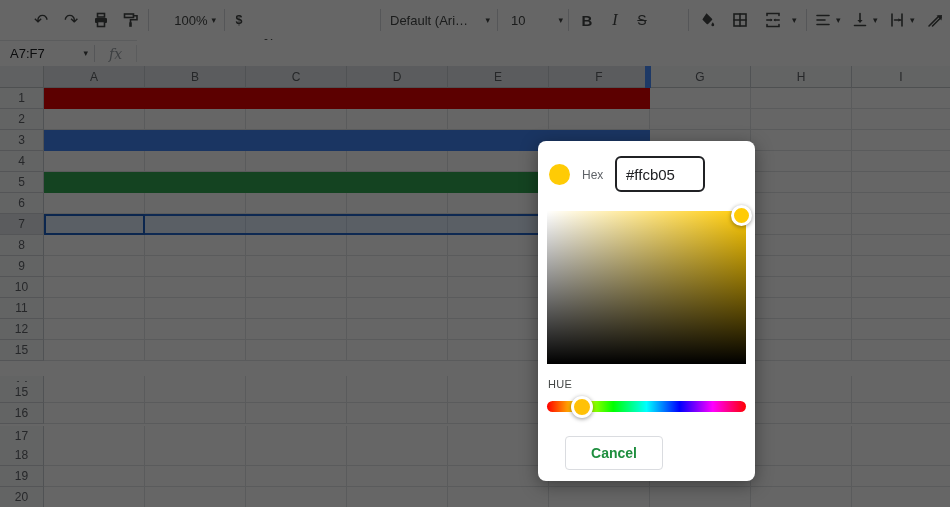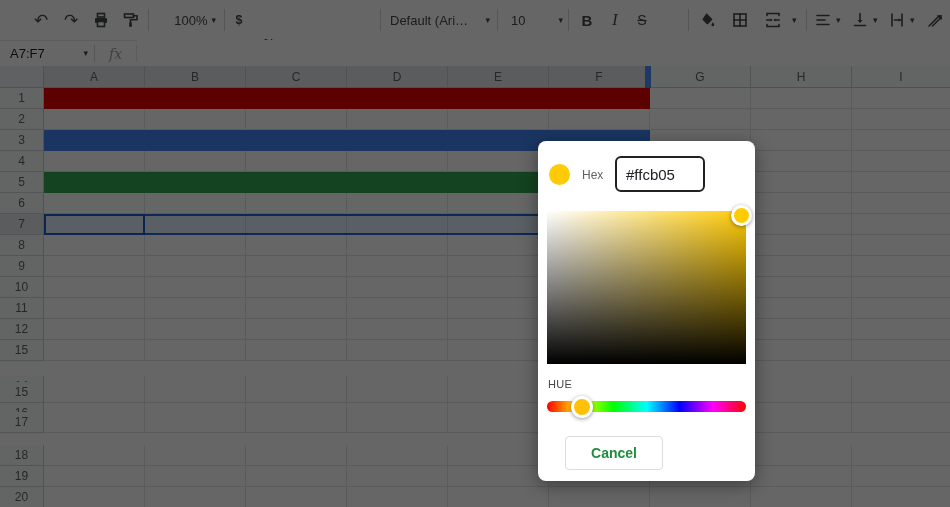--- a/index.html
+++ b/index.html
@@ -408,21 +408,21 @@
         <div class="cell"></div>
         <div class="cell"></div>
         <div class="cell"></div>
         <div class="cell"></div>
         <div class="cell"></div>
         <div class="cell"></div>
         <div class="cell"></div>
         <div class="cell"></div>
         <div class="cell last"></div>
       </div>
-      <div class="grow" style="top: 346px;">
+      <div class="grow" style="top: 360px;">
         <div class="rh">17</div>
         <div class="cell"></div>
         <div class="cell"></div>
         <div class="cell"></div>
         <div class="cell"></div>
         <div class="cell"></div>
         <div class="cell"></div>
         <div class="cell"></div>
         <div class="cell"></div>
         <div class="cell last"></div>

